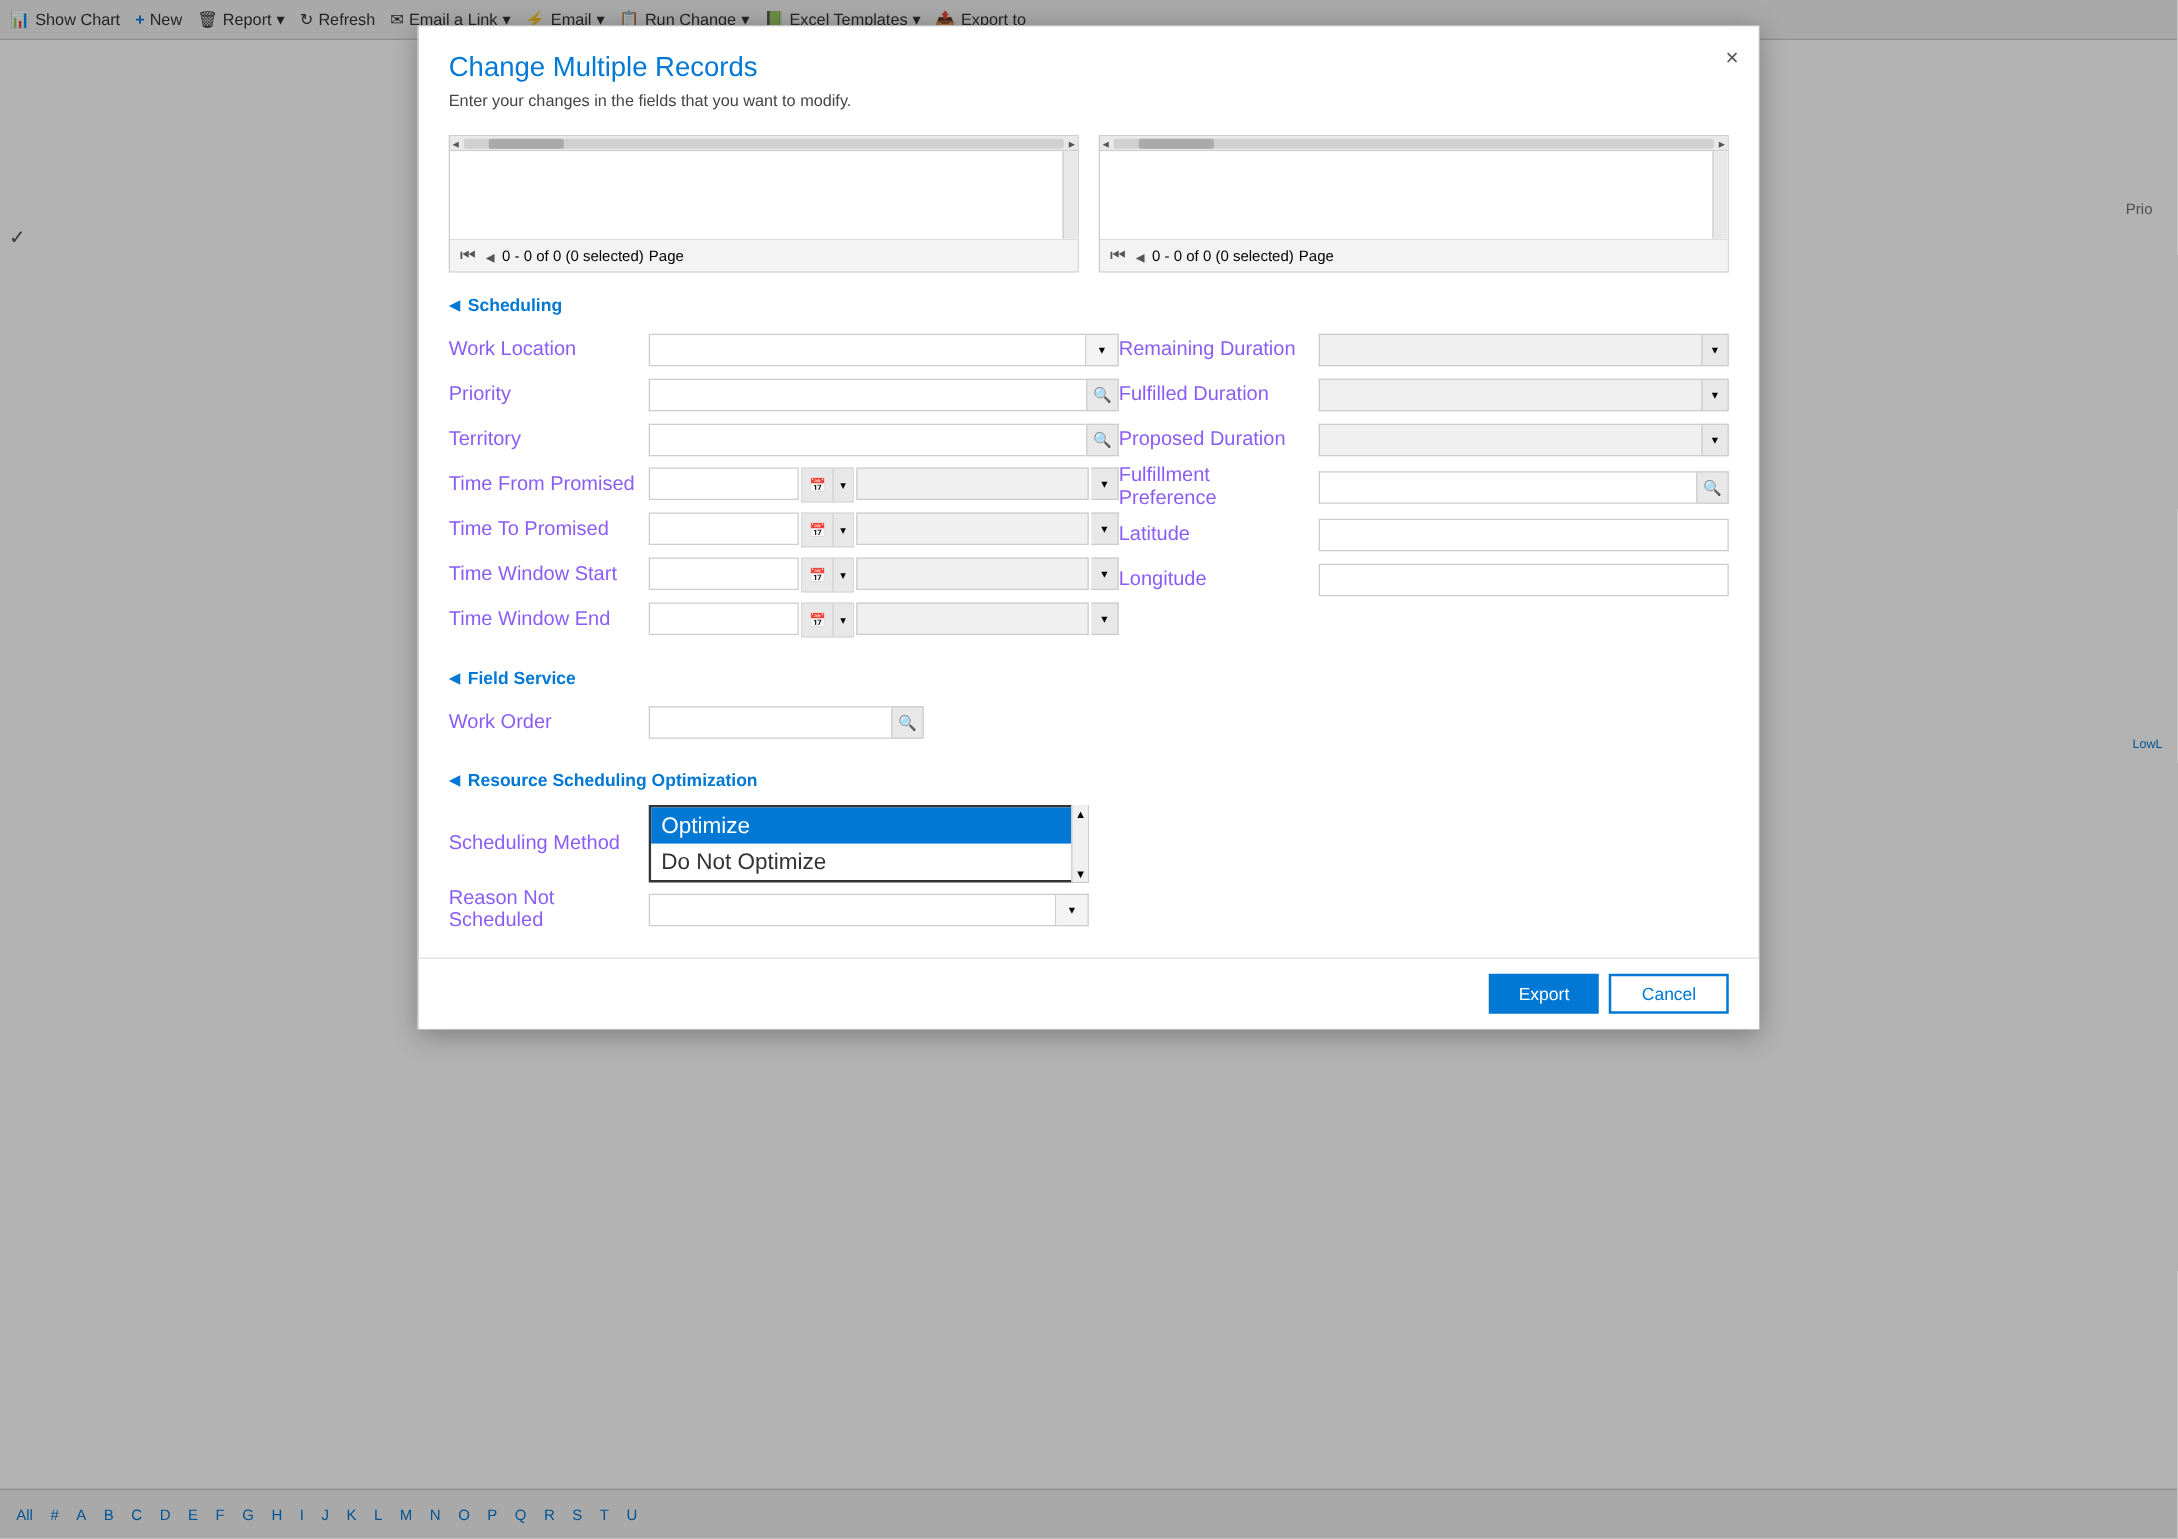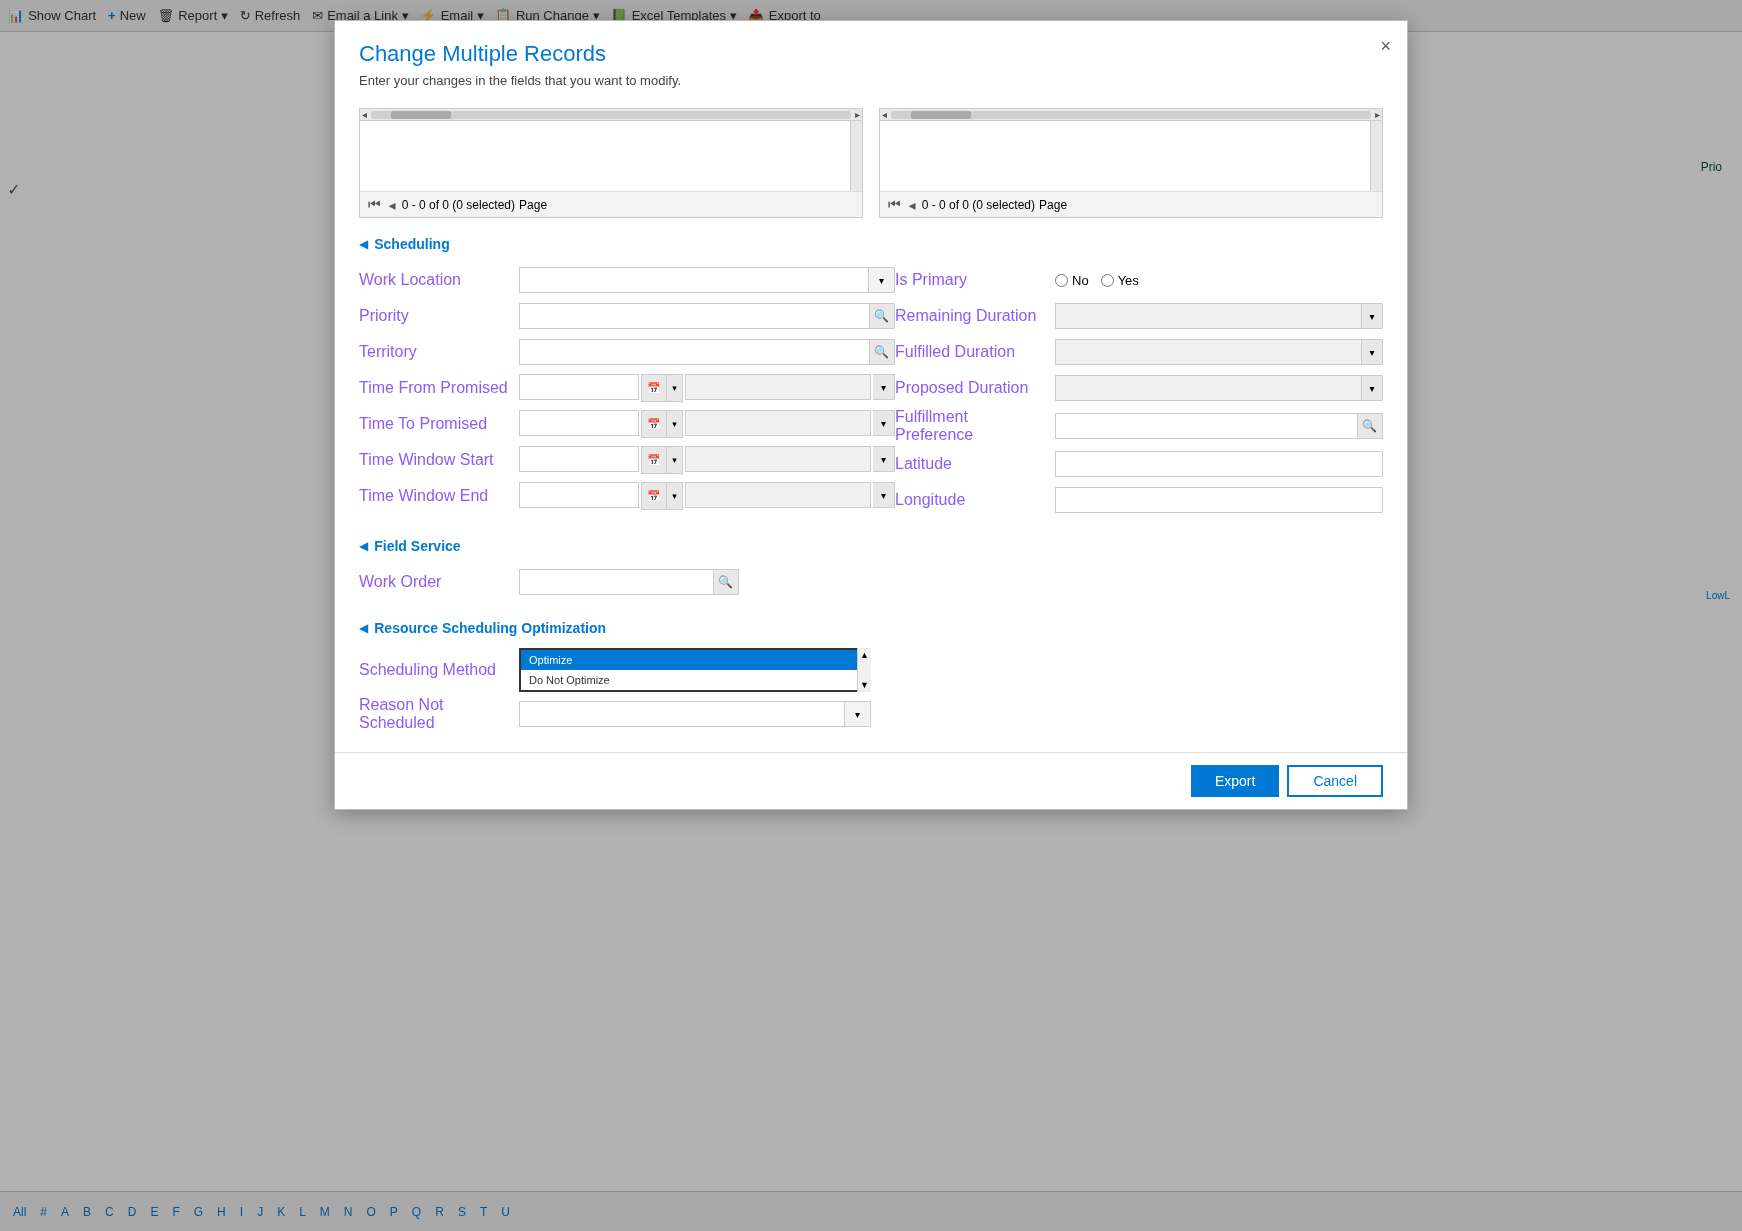--- a/index.html
+++ b/index.html
@@ -419,21 +419,21 @@
       background: #fff;
       width: 100%;
     }
     .dropdown-listbox-wrapper {
       position: relative;
       flex: 1;
       display: flex;
     }
     .listbox-item {
       padding: 4px 8px;
-      font-size: 11px;
+      font-size: 18px;
       cursor: pointer;
     }
     .listbox-item.selected {
       background: #0078d4;
       color: #fff;
     }
     .listbox-item.unselected {
       background: #fff;
       color: #333;
     }
@@ -484,21 +484,21 @@
       font-size: 14px;
       cursor: pointer;
       height: 32px;
     }
 
     
     .prio-label {
       position: absolute;
       right: 20px;
       top: 160px;
-      color: #14532d;
+      color: #737373;
       font-size: 12px;
     }
 
     .lowl-label {
       position: absolute;
       right: 12px;
       top: 590px;
       color: #0078d4;
       font-size: 10px;
     }
@@ -734,35 +734,20 @@
                 </div>
                 <input class="time-part" type="text" style="">
                 <div class="time-arrow">▾</div>
               </div>
             </div>
           </div>
         </div>
 
         <div class="form-col">
 
-          <div class="form-row">
-            <span class="form-label">Is Primary</span>
-            <div class="form-control">
-              <div class="radio-group">
-                <label>
-                  <input type="radio" name="is_primary" value="no" style="">
-                  <span>No</span>
-                </label>
-                <label>
-                  <input type="radio" name="is_primary" value="yes" style="">
-                  <span>Yes</span>
-                </label>
-              </div>
-            </div>
-          </div>
 
           <div class="form-row">
             <span class="form-label">Remaining Duration</span>
             <div class="form-control">
               <div class="input-duration">
                 <input type="text" style="">
                 <div class="dur-arrow">▾</div>
               </div>
             </div>
           </div>

